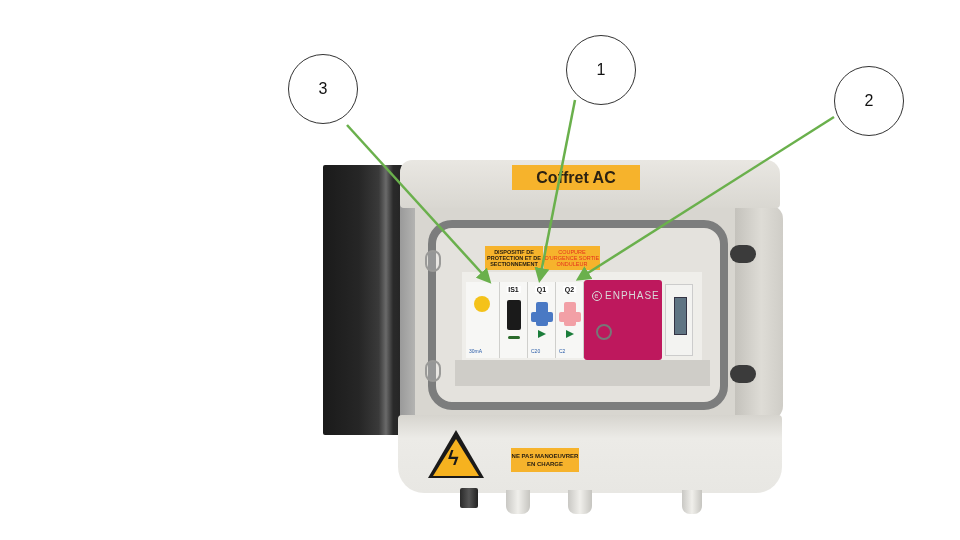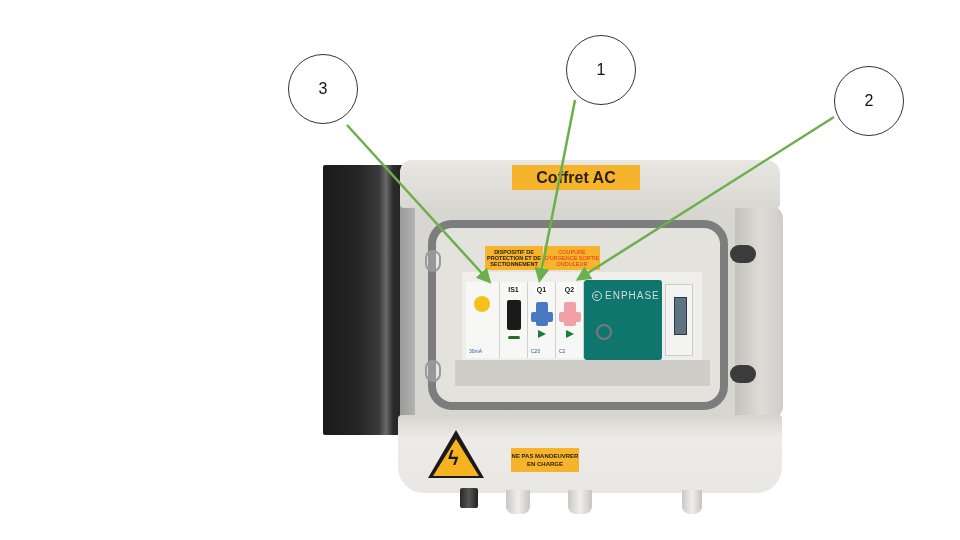--- a/index.html
+++ b/index.html
@@ -30,21 +30,21 @@
 
   .module { position: absolute; top: 282px; height: 76px; background: #f7f7f5; border-right: 1px solid #cfcfcc; box-sizing: border-box; }
   .mod-tag { position: absolute; top: 4px; left: 50%; transform: translateX(-50%); font-size: 7px; font-weight: bold; color: #111; background: #fff; padding: 0 2px; }
   .rcd-button { position: absolute; left: 8px; top: 14px; width: 16px; height: 16px; border-radius: 50%; background: #f4c21a; }
   .toggle { position: absolute; left: 50%; transform: translateX(-50%); top: 20px; width: 12px; height: 24px; border-radius: 2px; }
   .toggle-base { position: absolute; left: 50%; transform: translateX(-50%); top: 30px; width: 22px; height: 10px; border-radius: 2px; }
   .arrow-tri { position: absolute; left: 50%; top: 48px; transform: translateX(-50%); width: 0; height: 0;
                border-top: 4px solid transparent; border-bottom: 4px solid transparent; border-left: 8px solid #1b7d3a; }
   .mod-rating { position: absolute; bottom: 4px; left: 3px; font-size: 5px; color: #2a5ca8; }
 
-  .enphase { left: 584px; top: 280px; width: 78px; height: 80px; background: #0f766e; border-radius: 3px; }
+  .enphase { left: 584px; top: 280px; width: 78px; height: 80px; background: #be185d; border-radius: 3px; }
   .enphase-logo { position: absolute; left: 8px; top: 10px; font-size: 10px; letter-spacing: 1px; color: #d9d9d9; display: flex; align-items: center; gap: 3px; }
   .enphase-logo .e { width: 10px; height: 10px; border: 1.5px solid #d9d9d9; border-radius: 50%; box-sizing: border-box; font-size: 7px; line-height: 7px; text-align: center; }
   .enphase-knob { position: absolute; left: 12px; top: 44px; width: 16px; height: 16px; border-radius: 50%; border: 2px solid #777; box-sizing: border-box; }
   .meter { left: 665px; top: 284px; width: 28px; height: 72px; background: #f3f3f1; border: 1px solid #ccc; box-sizing: border-box; }
   .meter-lcd { position: absolute; left: 8px; top: 12px; width: 11px; height: 36px; background: #5f7483; border: 1px solid #334; }
 
   .hinge-loop { position: absolute; width: 16px; height: 22px; border: 2px solid #9a9a98; border-radius: 8px; box-sizing: border-box; background: rgba(255,255,255,0.2); }
   .latch { position: absolute; width: 26px; height: 18px; border-radius: 9px; background: #3b3b3b; }
 
   .warning-tri { left: 428px; top: 430px; width: 0; height: 0; border-left: 28px solid transparent; border-right: 28px solid transparent; border-bottom: 48px solid #1a1a1a; }

